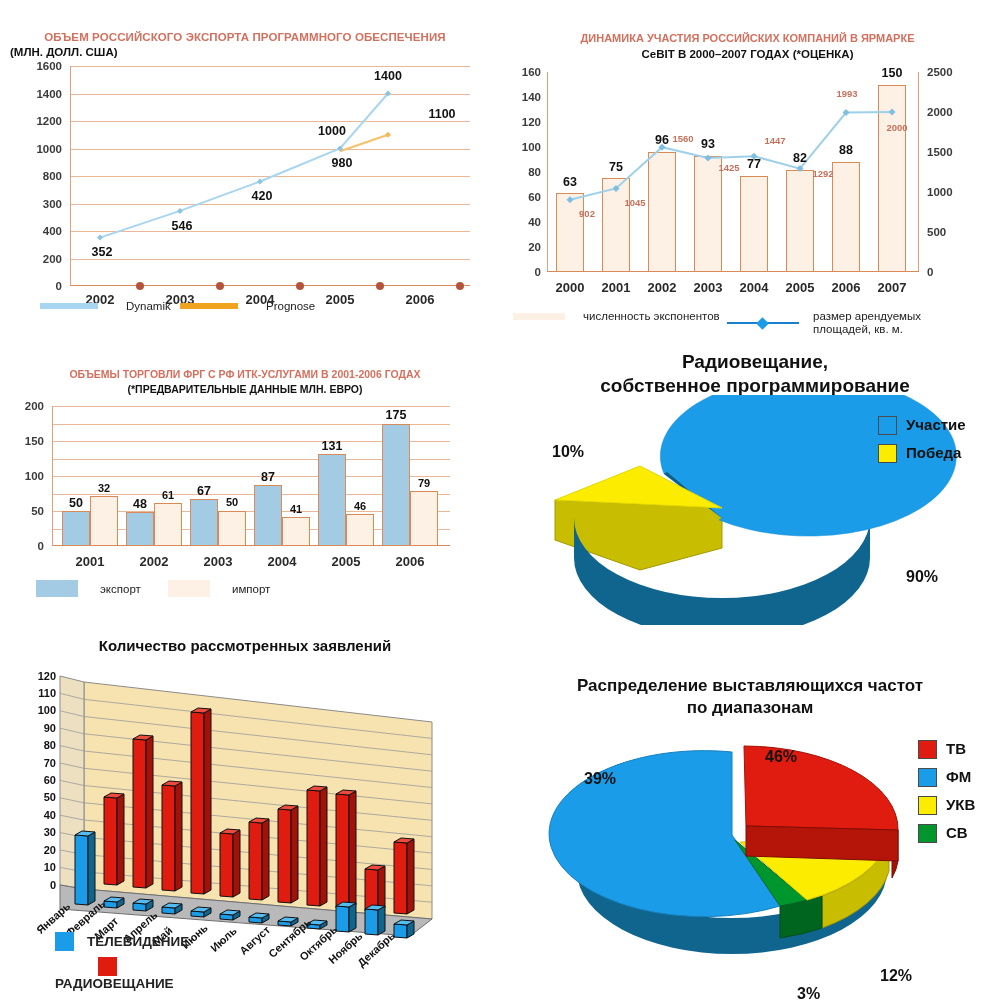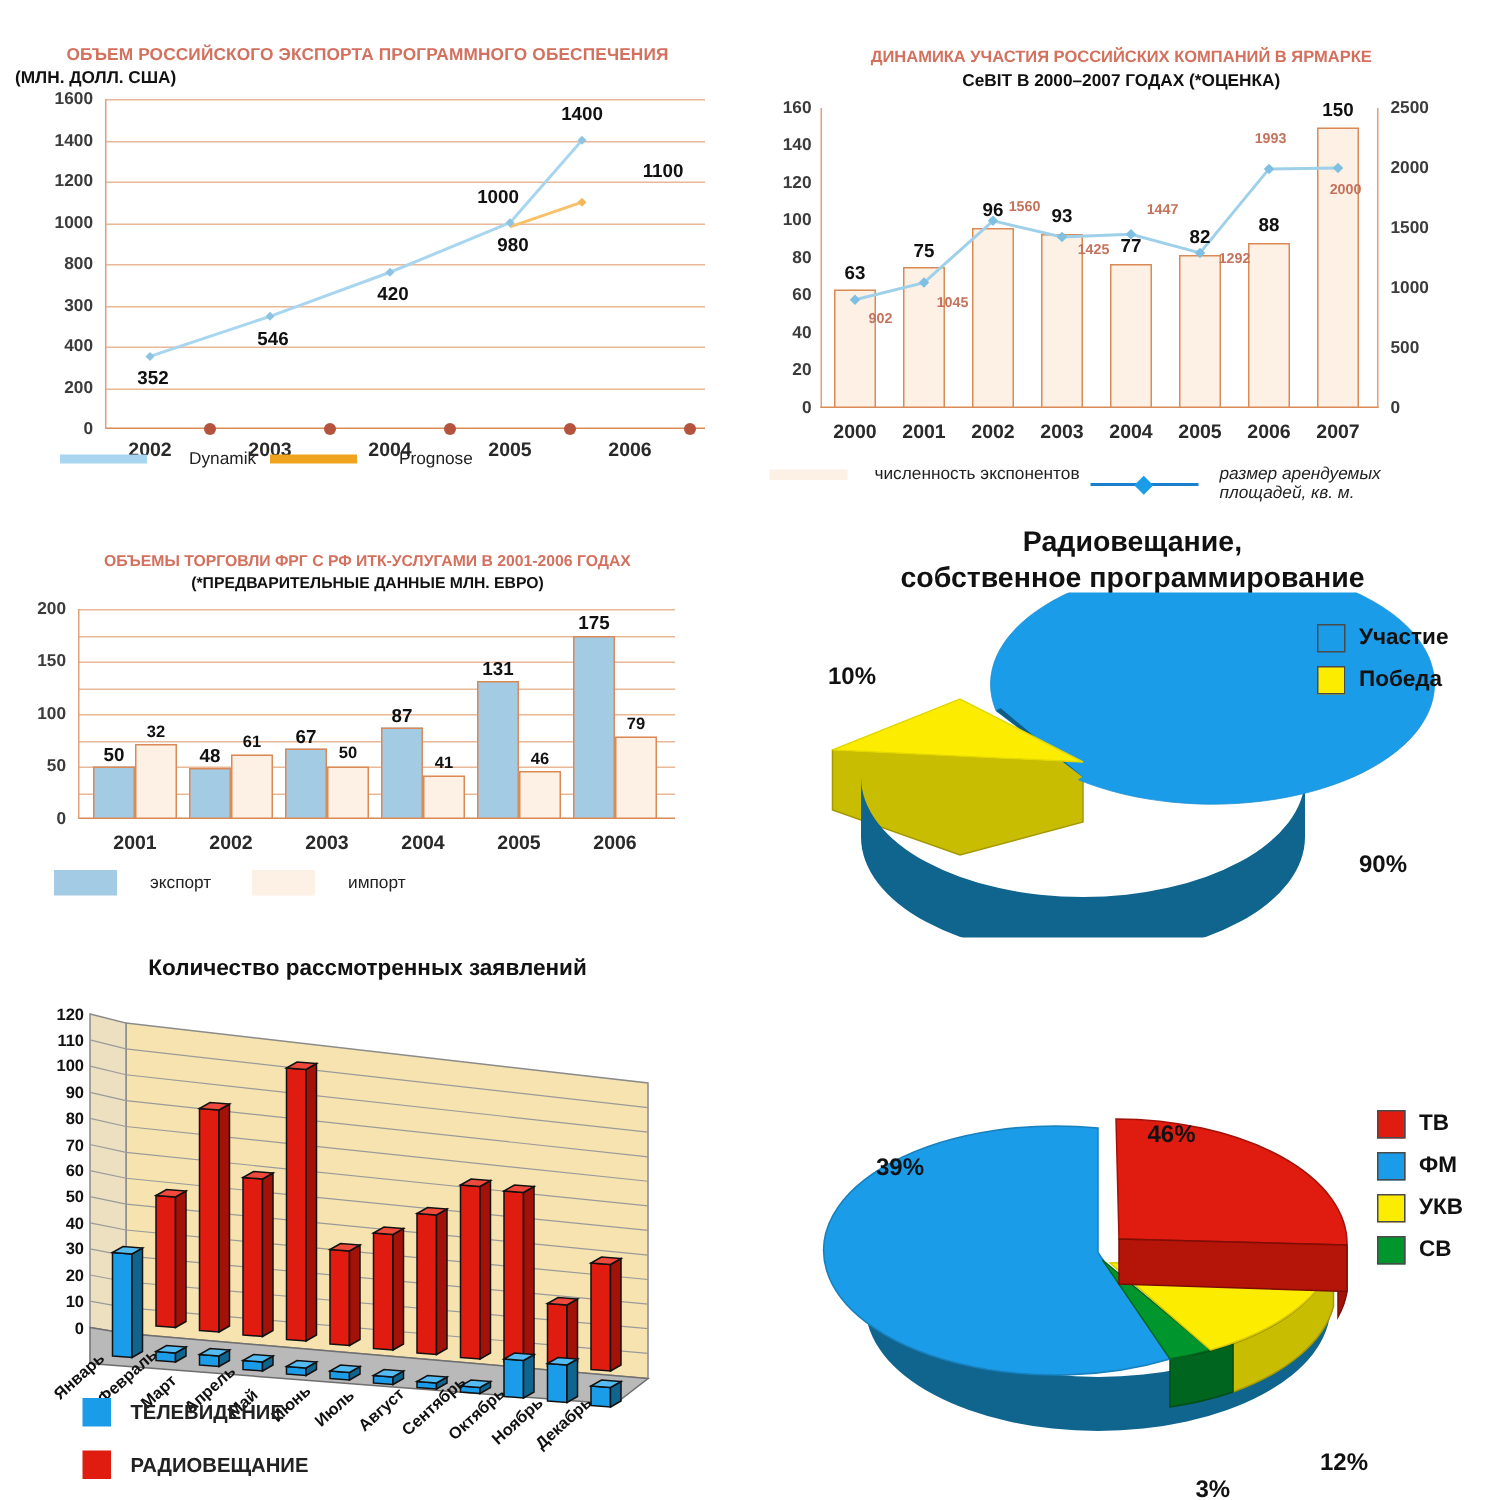--- a/index.html
+++ b/index.html
@@ -197,21 +197,21 @@
     <div class="xtick" style="left:213px;top:248px;">2003</div>
     <div class="xtick" style="left:259px;top:248px;">2004</div>
     <div class="xtick" style="left:305px;top:248px;">2005</div>
     <div class="xtick" style="left:351px;top:248px;">2006</div>
     <div class="xtick" style="left:397px;top:248px;">2007</div>
 
     <div class="legend-row" style="left:18px;top:278px;">
       <span class="legend-swatch" style="width:52px;height:7px;background:#fdf0e4;margin-right:18px;"></span>
       <span class="legend-text">численность экспонентов</span>
     </div>
-    <div class="legend-row" style="left:232px;top:278px;font-style:italic;">
+    <div class="legend-row" style="left:232px;top:278px;">
       <span style="position:relative;width:72px;height:10px;margin-right:14px;display:inline-block;">
         <span style="position:absolute;left:0;top:4px;width:72px;height:2px;background:#1b7fd0;"></span>
         <span style="position:absolute;left:31px;top:1px;width:9px;height:9px;background:#1b9ce8;transform:rotate(45deg);"></span>
       </span>
       <span class="legend-text" style="line-height:1.15;white-space:normal;width:120px;">размер арендуемых площадей, кв. м.</span>
     </div>
   </div>
 
   <div class="panel" style="left:0;top:368px;width:490px;height:250px;">
     <div class="title-coral" style="position:absolute;left:10px;top:0;width:470px;font-size:10.5px;">ОБЪЕМЫ ТОРГОВЛИ ФРГ С РФ ИТК-УСЛУГАМИ В 2001-2006 ГОДАХ</div>
@@ -517,27 +517,29 @@
     <div class="mlabel" style="left:237px;top:316px;">Август</div>
     <div class="mlabel" style="left:266px;top:319px;">Сентябрь</div>
     <div class="mlabel" style="left:297px;top:322px;">Октябрь</div>
     <div class="mlabel" style="left:326px;top:325px;">Ноябрь</div>
     <div class="mlabel" style="left:355px;top:328px;">Декабрь</div>
 
     <div class="legend-row" style="left:55px;top:300px;">
       <span class="legend-swatch" style="width:19px;height:19px;background:#1b9ce8;margin-right:13px;"></span>
       <span class="legend-text" style="font-size:13.5px;font-weight:700;">ТЕЛЕВИДЕНИЕ</span>
     </div>
-    <div class="legend-row" style="left:55px;top:335px;">
+    <div class="legend-row" style="left:55px;top:325px;flex-direction:column;">
       <span class="legend-swatch" style="width:19px;height:19px;background:#e01b10;margin-right:13px;"></span>
       <span class="legend-text" style="font-size:13.5px;font-weight:700;">РАДИОВЕЩАНИЕ</span>
     </div>
   </div>
 
   <div class="panel" style="left:520px;top:672px;width:480px;height:328px;">
+    <div class="title-dark" style="position:absolute;left:10px;top:4px;width:440px;font-size:17px;">Распределение выставляющихся частот</div>
+    <div class="title-dark" style="position:absolute;left:10px;top:26px;width:440px;font-size:17px;">по диапазонам</div>
 
     <svg width="480" height="270" viewBox="0 0 480 270" style="position:absolute;left:0;top:56px;">
 
       <path d="M 57 107 A 155 83 0 0 0 367 107 L 367 143 A 155 83 0 0 1 57 143 Z" fill="#10658f"></path>
 
       <path d="M 369 111 A 155 83 0 0 1 302 168 L 302 200 A 155 83 0 0 0 369 143 Z" fill="#c9bd00" stroke="#a39800" stroke-width="1"></path>
 
       <path d="M 260 178 A 155 83 0 0 0 302 168 L 302 200 A 155 83 0 0 1 260 210 Z" fill="#00661f" stroke="#004d17" stroke-width="1"></path>
 
       <path d="M 378 102 A 155 83 0 0 1 372 119 L 372 150 A 155 83 0 0 0 378 133 Z" fill="#a31208" stroke="#7d0d05" stroke-width="1"></path>

